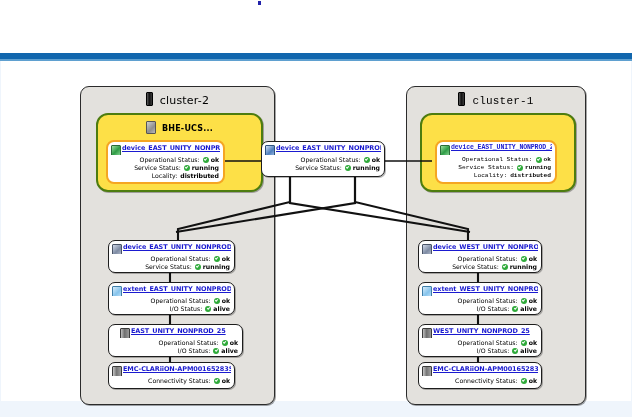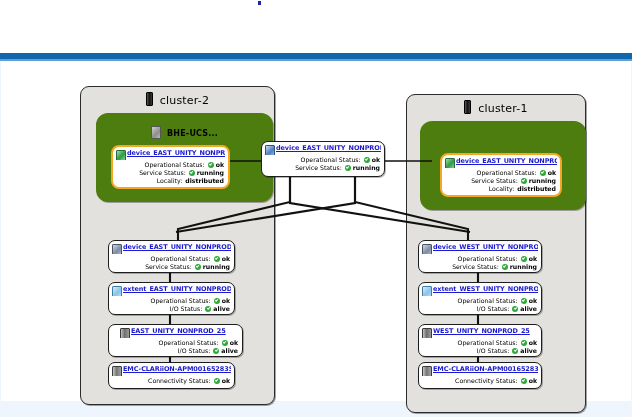--- a/index.html
+++ b/index.html
@@ -32,22 +32,22 @@
   }
   .cluster-title .ci{
     display:inline-block;vertical-align:-2px;margin-right:7px;
     width:5px;height:12px;
     background:linear-gradient(90deg,#5e5e5e 0%,#111 45%,#3a3a3a 100%);
     border:1px solid #000;border-radius:1px;
   }
 
   
   .ucsbox{
-    position:absolute;background:#4d7c0f;
-    border:7px solid #4d7c0f;border-radius:12px;
+    position:absolute;background:#fde047;
+    border:2px solid #4d7c0f;border-radius:12px;
     box-shadow:1px 1px 0 rgba(0,0,0,.3);
   }
   .ucs-title{
     position:absolute;top:6px;left:0;width:100%;text-align:center;
     font-size:8px;font-weight:bold;color:#000;letter-spacing:.2px;
   }
   .ucs-title .ui{
     display:inline-block;vertical-align:-3px;margin-right:6px;
     width:8px;height:11px;border:1px solid #555;border-radius:1px;
     background:linear-gradient(135deg,#cfcfcf,#8e8e8e 60%,#b9b9b9);
@@ -173,21 +173,21 @@
           </div>
           <div class="arow">
             <span class="alabel">Locality:</span>
             <span class="aval plain">distributed</span>
           </div>
         </div>
       </div>
     </div>
   </div>
 
-  <div class="cluster" style="left:406px;top:94px;width:178px;height:317px;">
+  <div class="cluster" style="left:406px;top:86px;width:178px;height:317px;font-family:Liberation Mono, monospace;">
     <div class="cluster-title">
       <span class="ci"></span><span>cluster-1</span>
     </div>
 
     <div class="ucsbox" style="left:13px;top:26px;width:152px;height:75px;">
 
       <div class="node hl" style="left:13px;top:25px;width:118px;height:40px;">
         <div class="node-head">
           <span class="node-ico ico-vol"></span>
           <span class="node-name">device_EAST_UNITY_NONPROD_25</span>

